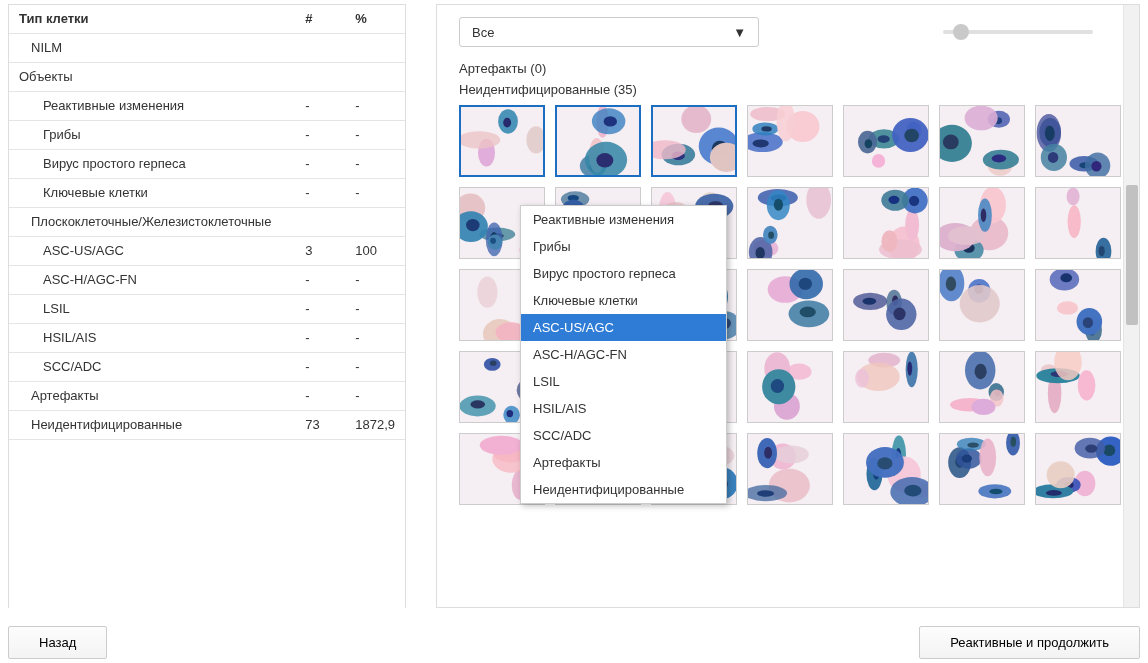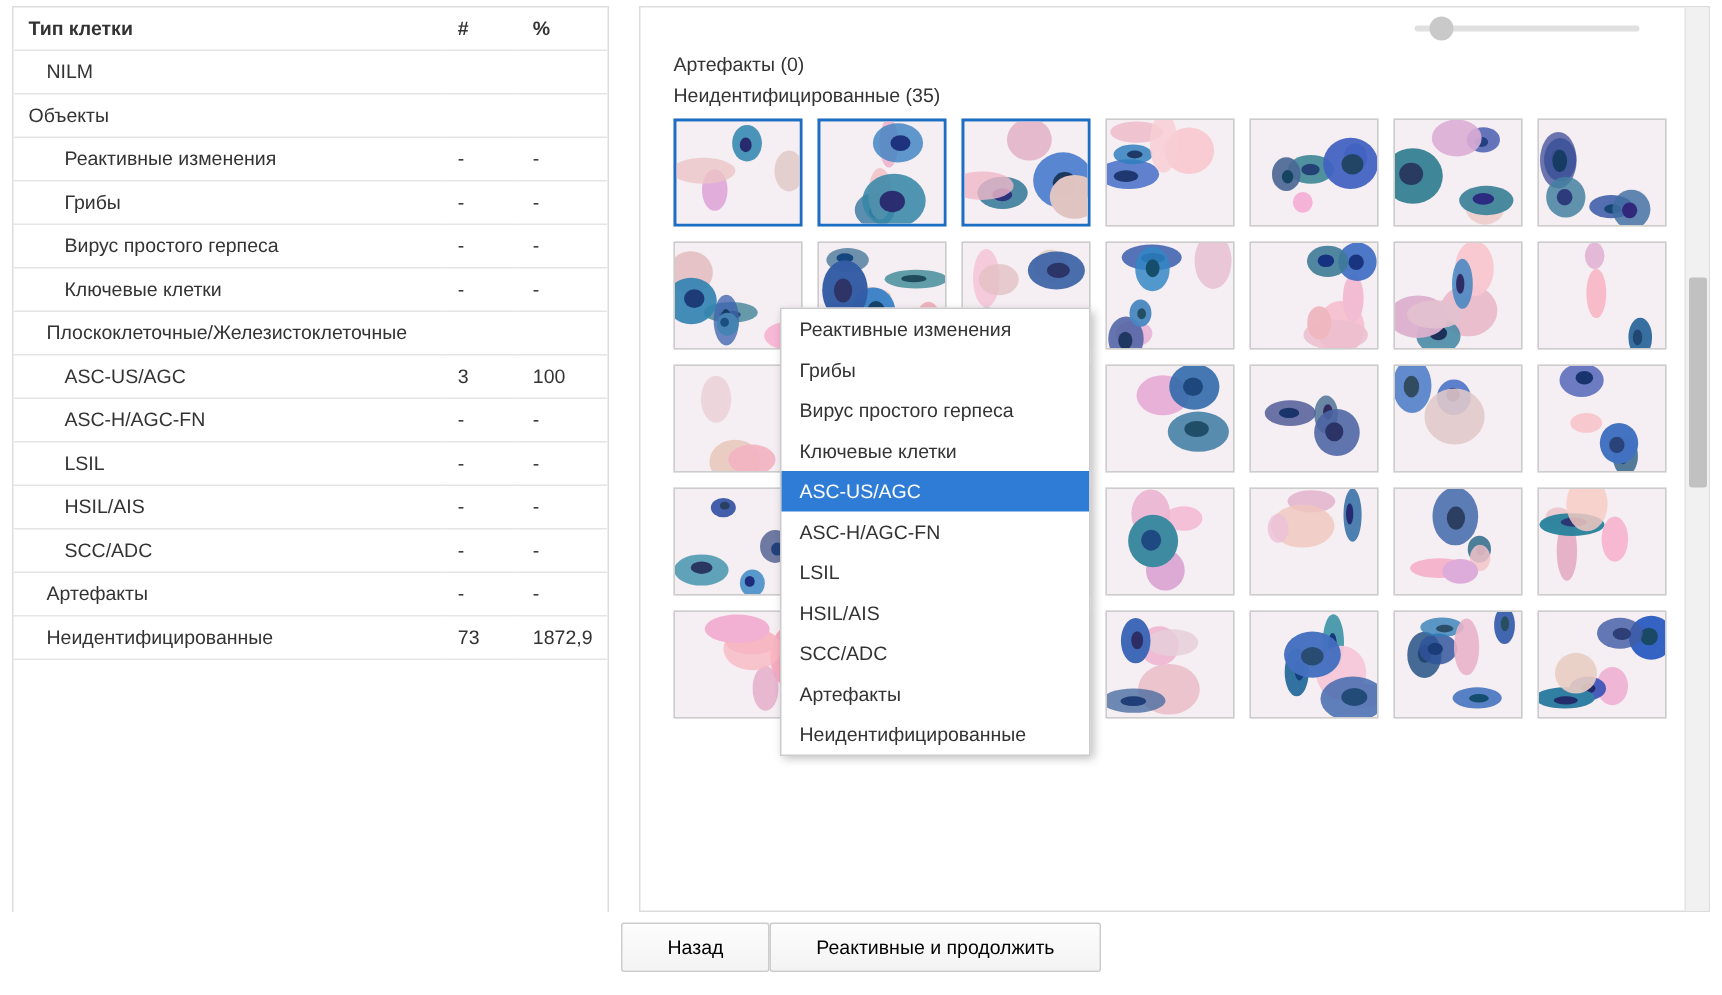--- a/index.html
+++ b/index.html
@@ -1,17 +1,17 @@
 <!DOCTYPE html>
 <html><head>
 <meta charset="utf-8">
 <style>
 *{box-sizing:border-box;margin:0;padding:0}
 body{font-family:Arial,Helvetica,sans-serif;font-size:13px;color:#333;background:#fff;width:1148px;height:663px;overflow:hidden;position:relative}
-.main{display:flex;gap:20px;padding:4px 8px 0 8px;height:608px}
+.main{display:flex;gap:30px;padding:4px 8px 0 8px;height:608px}
 .sidebar{width:398px;border:1px solid #ddd;border-bottom:none;background:#fff}
 .sidebar table{width:100%;border-collapse:collapse}
 .sidebar td{border-bottom:1px solid #e5e5e5;padding:6px 10px;height:28px;line-height:16px}
 .sidebar thead td{font-weight:bold}
 .col-n{width:50px;text-align:left}
 .col-p{width:50px;text-align:left}
 .ind1{padding-left:22px!important}
 .ind2{padding-left:34px!important}
 .content{flex:1;border:1px solid #ddd;display:flex;position:relative}
 .content-inner{flex:1;padding:12px 0 0 22px;overflow:hidden}
@@ -23,21 +23,21 @@
 .cat-line{margin:6px 0 6px 0}
 .grid{display:grid;grid-template-columns:repeat(7,86px);gap:10px;margin-top:8px}
 .thumb{width:86px;height:72px;border:1px solid #ccc;background:#f4e8ee;position:relative;overflow:hidden}
 .thumb.sel{border:2px solid #1b6ec2}
 svg{display:block}
 .context-menu{position:absolute;left:520px;top:205px;width:207px;background:#fff;border:1px solid #ccc;box-shadow:2px 2px 6px rgba(0,0,0,.25);z-index:50}
 .context-menu .mi{padding:6px 12px;cursor:pointer}
 .context-menu .mi.selected{background:#2e7cd6;color:#fff}
 .scroll-track{width:16px;background:#f1f1f1;border-left:1px solid #e5e5e5;position:relative}
 .scroll-thumb{position:absolute;left:2px;width:12px;background:#c1c1c1;border-radius:2px}
-.footer{position:absolute;left:8px;right:8px;bottom:15px;display:flex;justify-content:center}
+.footer{position:absolute;left:8px;right:8px;bottom:4px;display:flex;justify-content:space-between}
 .btn{border:1px solid #ccc;background:linear-gradient(#fdfdfd,#f3f3f3);padding:8px 30px;font-size:13px;cursor:pointer;border-radius:2px}
 </style>
 </head>
 <body>
 
 <div class="main">
   <div class="sidebar">
     <table>
       <thead>
         <tr>
@@ -117,20 +117,24 @@
             <td class="col-n">73</td>
             <td class="col-p">1872,9</td>
           </tr>
         </tbody>
     </table>
   </div>
 
   <div class="content">
     <div class="content-inner">
       <div class="top-row">
+        <div class="dropdown">
+          <span>Все</span>
+          <span class="caret">▼</span>
+        </div>
         <div class="slider-wrap">
           <div class="slider-thumb"></div>
         </div>
       </div>
       <div class="cat-line">Артефакты (0)</div>
       <div class="cat-line">Неидентифицированные (35)</div>
       <div class="grid" id="thumb-grid">
           <div class="thumb sel">
             <svg width="86" height="72" viewBox="0 0 86 72">
               <rect width="86" height="72" fill="rgb(245,238,242)"></rect>

